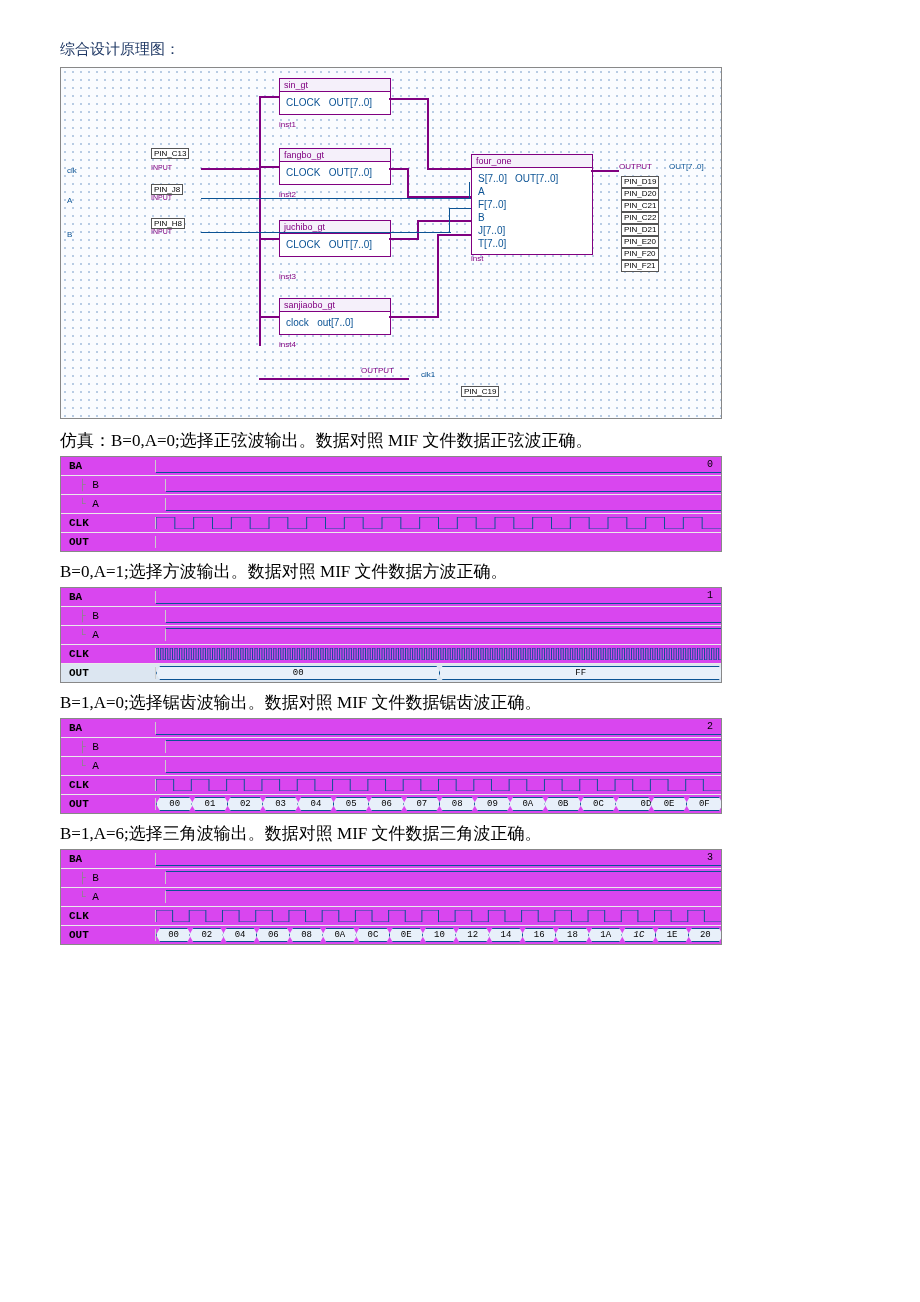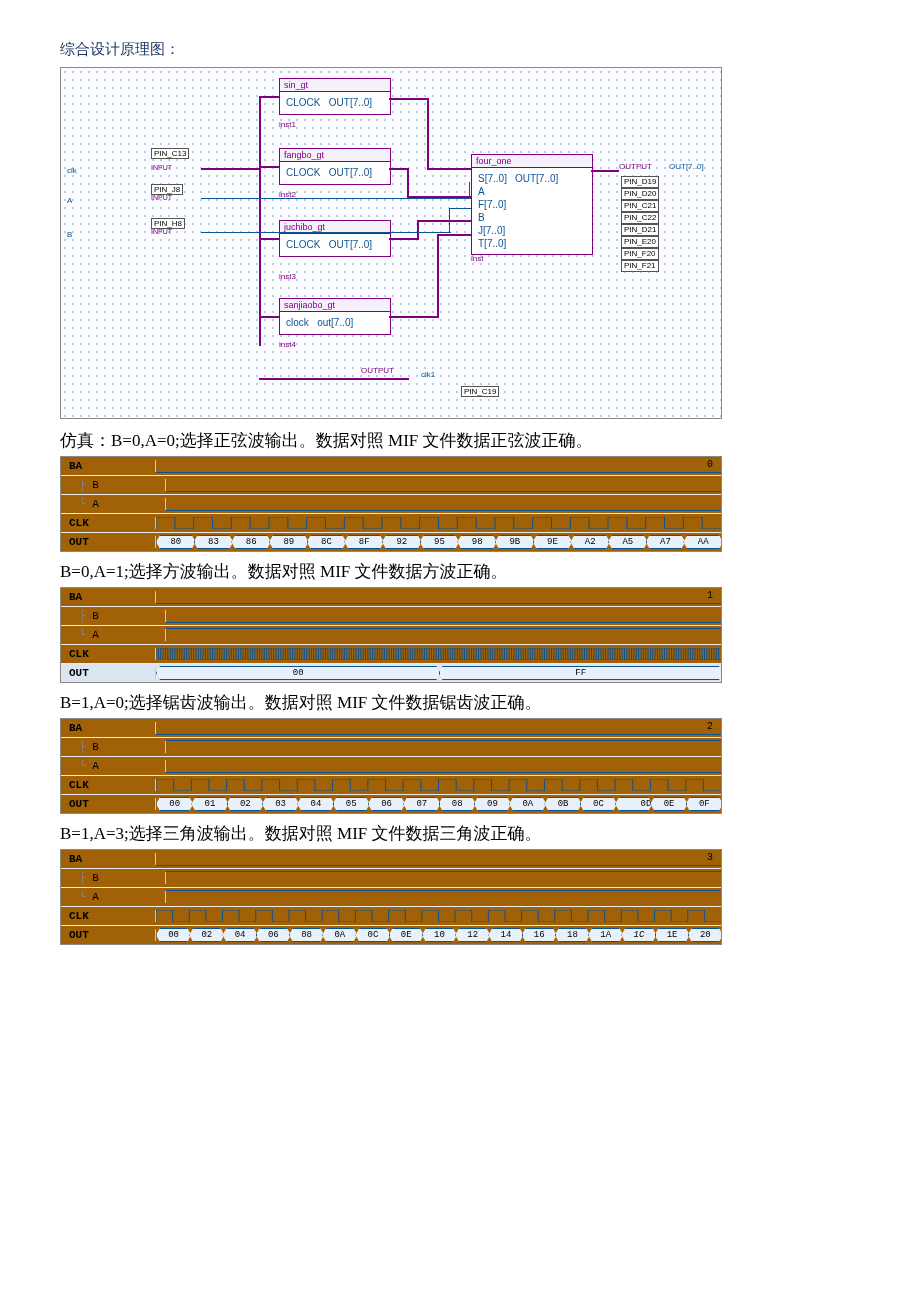--- a/index.html
+++ b/index.html
@@ -89,21 +89,21 @@
   .caption {
     font-size: 17px;
     margin: 8px 0 4px 0;
   }
   .sim {
     width: 660px;
     border: 1px solid #888;
     font-family: "Courier New", monospace;
     font-size: 11px;
     margin-bottom: 6px;
-    background: #a16207;
+    background: #d946ef;
   }
   .sim-row {
     display: flex;
     align-items: center;
     height: 18px;
     border-bottom: 1px solid #eaeaea;
   }
   .sim-row:last-child { border-bottom: none; }
   .sim-label {
     width: 86px;
@@ -317,37 +317,20 @@
   <div class="sim-row">
     <div class="sim-label">CLK</div>
     <div class="sim-wave">
         <div class="clk"><svg viewBox="0 0 570 12" preserveAspectRatio="none">
             <path d="M0 12 L0 12 L0 0 L19 0 L19 12 L38 12 L38 12 L38 0 L57 0 L57 12 L76 12 L76 12 L76 0 L95 0 L95 12 L114 12 L114 12 L114 0 L133 0 L133 12 L152 12 L152 12 L152 0 L171 0 L171 12 L190 12 L190 12 L190 0 L209 0 L209 12 L228 12 L228 12 L228 0 L247 0 L247 12 L266 12 L266 12 L266 0 L285 0 L285 12 L304 12 L304 12 L304 0 L323 0 L323 12 L342 12 L342 12 L342 0 L361 0 L361 12 L380 12 L380 12 L380 0 L399 0 L399 12 L418 12 L418 12 L418 0 L437 0 L437 12 L456 12 L456 12 L456 0 L475 0 L475 12 L494 12 L494 12 L494 0 L513 0 L513 12 L532 12 L532 12 L532 0 L551 0 L551 12 L570 12" fill="none" stroke="#0b5394" stroke-width="1"></path>
           </svg></div>
       </div>
   </div>
   <div class="sim-row">
     <div class="sim-label">OUT</div>
-    <div class="sim-wave">
-        <div class="bus-val" style="left: 0%; width: 6.66667%;">80</div>
-        <div class="bus-val" style="left: 6.66667%; width: 6.66667%;">83</div>
-        <div class="bus-val" style="left: 13.3333%; width: 6.66667%;">86</div>
-        <div class="bus-val" style="left: 20%; width: 6.66667%;">89</div>
-        <div class="bus-val" style="left: 26.6667%; width: 6.66667%;">8C</div>
-        <div class="bus-val" style="left: 33.3333%; width: 6.66667%;">8F</div>
-        <div class="bus-val" style="left: 40%; width: 6.66667%;">92</div>
-        <div class="bus-val" style="left: 46.6667%; width: 6.66667%;">95</div>
-        <div class="bus-val" style="left: 53.3333%; width: 6.66667%;">98</div>
-        <div class="bus-val" style="left: 60%; width: 6.66667%;">9B</div>
-        <div class="bus-val" style="left: 66.6667%; width: 6.66667%;">9E</div>
-        <div class="bus-val" style="left: 73.3333%; width: 6.66667%;">A2</div>
-        <div class="bus-val" style="left: 80%; width: 6.66667%;">A5</div>
-        <div class="bus-val" style="left: 86.6667%; width: 6.66667%;">A7</div>
-        <div class="bus-val" style="left: 93.3333%; width: 6.66667%;">AA</div>
-      </div>
   </div>
 </div>
 
 <div class="caption">B=0,A=1;选择方波输出。数据对照 MIF 文件数据方波正确。</div>
 <div class="sim">
   <div class="sim-row">
     <div class="sim-label">BA</div>
     <div class="sim-wave">
         <div class="flat-low"></div>
         <span class="bus-single">1</span>
@@ -427,21 +410,21 @@
         <div class="bus-val" style="left: 62.5%; width: 6.25%;">0A</div>
         <div class="bus-val" style="left: 68.75%; width: 6.25%;">0B</div>
         <div class="bus-val" style="left: 75%; width: 6.25%;">0C</div>
         <div class="bus-val" style="left: 81.25%; width: 6.25%; text-align: right;">0D</div>
         <div class="bus-val" style="left: 87.5%; width: 6.25%;">0E</div>
         <div class="bus-val" style="left: 93.75%; width: 6.25%;">0F</div>
       </div>
   </div>
 </div>
 
-<div class="caption">B=1,A=3;选择三角波输出。数据对照 MIF 文件数据三角波正确。</div>
+<div class="caption">B=1,A=6;选择三角波输出。数据对照 MIF 文件数据三角波正确。</div>
 <div class="sim">
   <div class="sim-row">
     <div class="sim-label">BA</div>
     <div class="sim-wave">
         <div class="flat-low"></div>
         <span class="bus-single">3</span>
       </div>
   </div>
   <div class="sim-row">
     <div class="sim-label sub">B</div>

